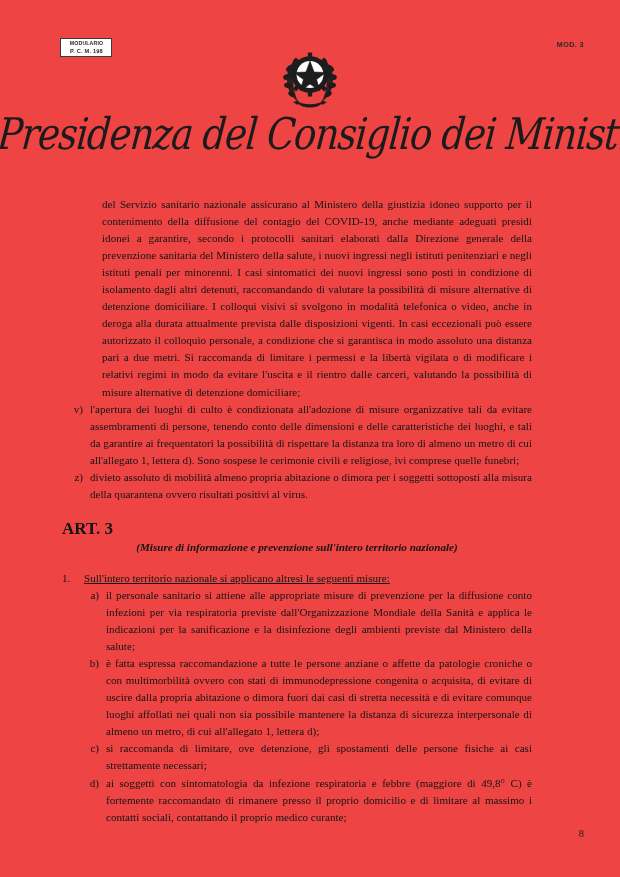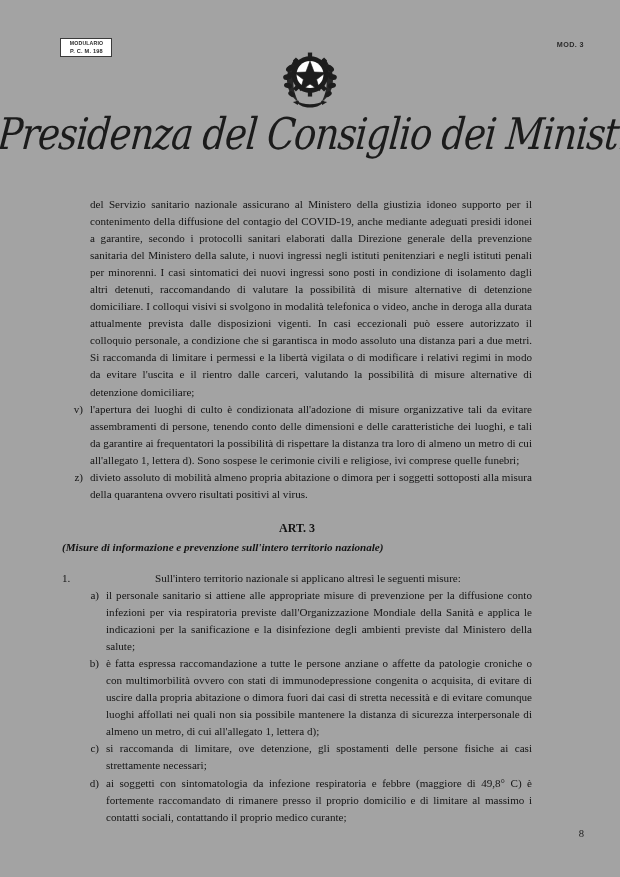--- a/index.html
+++ b/index.html
@@ -4,21 +4,21 @@
 <style>
   html, body {
     margin: 0;
     padding: 0;
     background: #ffffff;
   }
   .page {
     position: relative;
     width: 620px;
     height: 877px;
-    background: #a3a3a3;
+    background: #ef4444;
     overflow: hidden;
     font-family: "Liberation Serif", "DejaVu Serif", serif;
     color: #131313;
   }
 
   
   .modulario-stamp {
     position: absolute;
     left: 60px;
     top: 38px;
@@ -91,21 +91,21 @@
     width: 470px;
     font-size: 11.1px;
     line-height: 17.05px;
   }
 
   p, .lvl1, .lvl2 { margin: 0; }
 
   .para {
     text-align: justify;
     text-justify: inter-word;
-    margin-left: 28px;
+    margin-left: 40px;
   }
 
   
   .item {
     display: flex;
     margin-top: 0;
   }
   .item .marker {
     width: 28px;
     flex: 0 0 28px;
@@ -125,29 +125,30 @@
     flex: 0 0 44px;
   }
 
   
   .item.numbered .marker {
     width: 22px;
     flex: 0 0 22px;
     text-align: left;
     padding-right: 0;
   }
-  .item.numbered .content { text-align: center; }
+  .item.numbered .content { text-align: left; text-decoration: underline; }
 
   .art-heading {
+    text-align: left;
+    font-weight: 700;
+    font-size: 17px;
+    margin-top: 17px;
+  }
+  .art-subtitle {
     text-align: center;
-    font-weight: 700;
-    font-size: 12px;
-    margin-top: 17px;
-  }
-  .art-subtitle {
     font-weight: 700;
     font-style: italic;
     font-size: 11.1px;
     margin-top: 2px;
   }
   .gap-after-subtitle { height: 14px; }
 
   .page-number {
     position: absolute;
     right: 36px;

